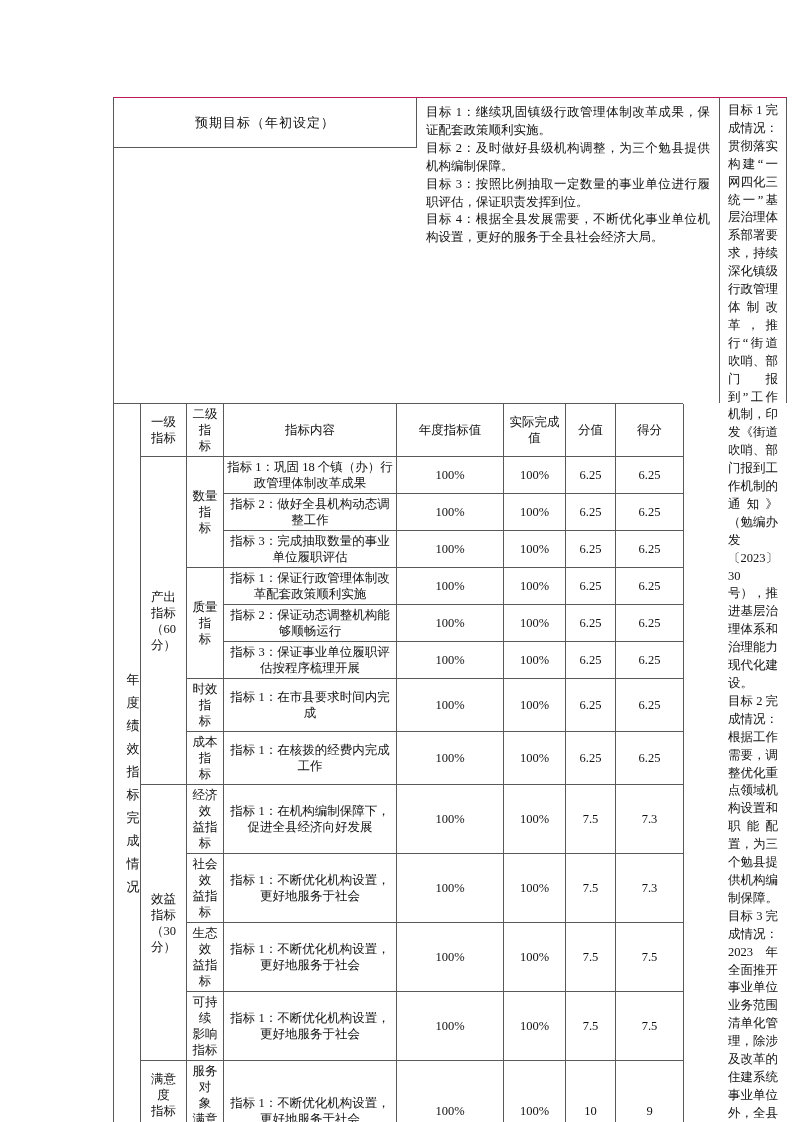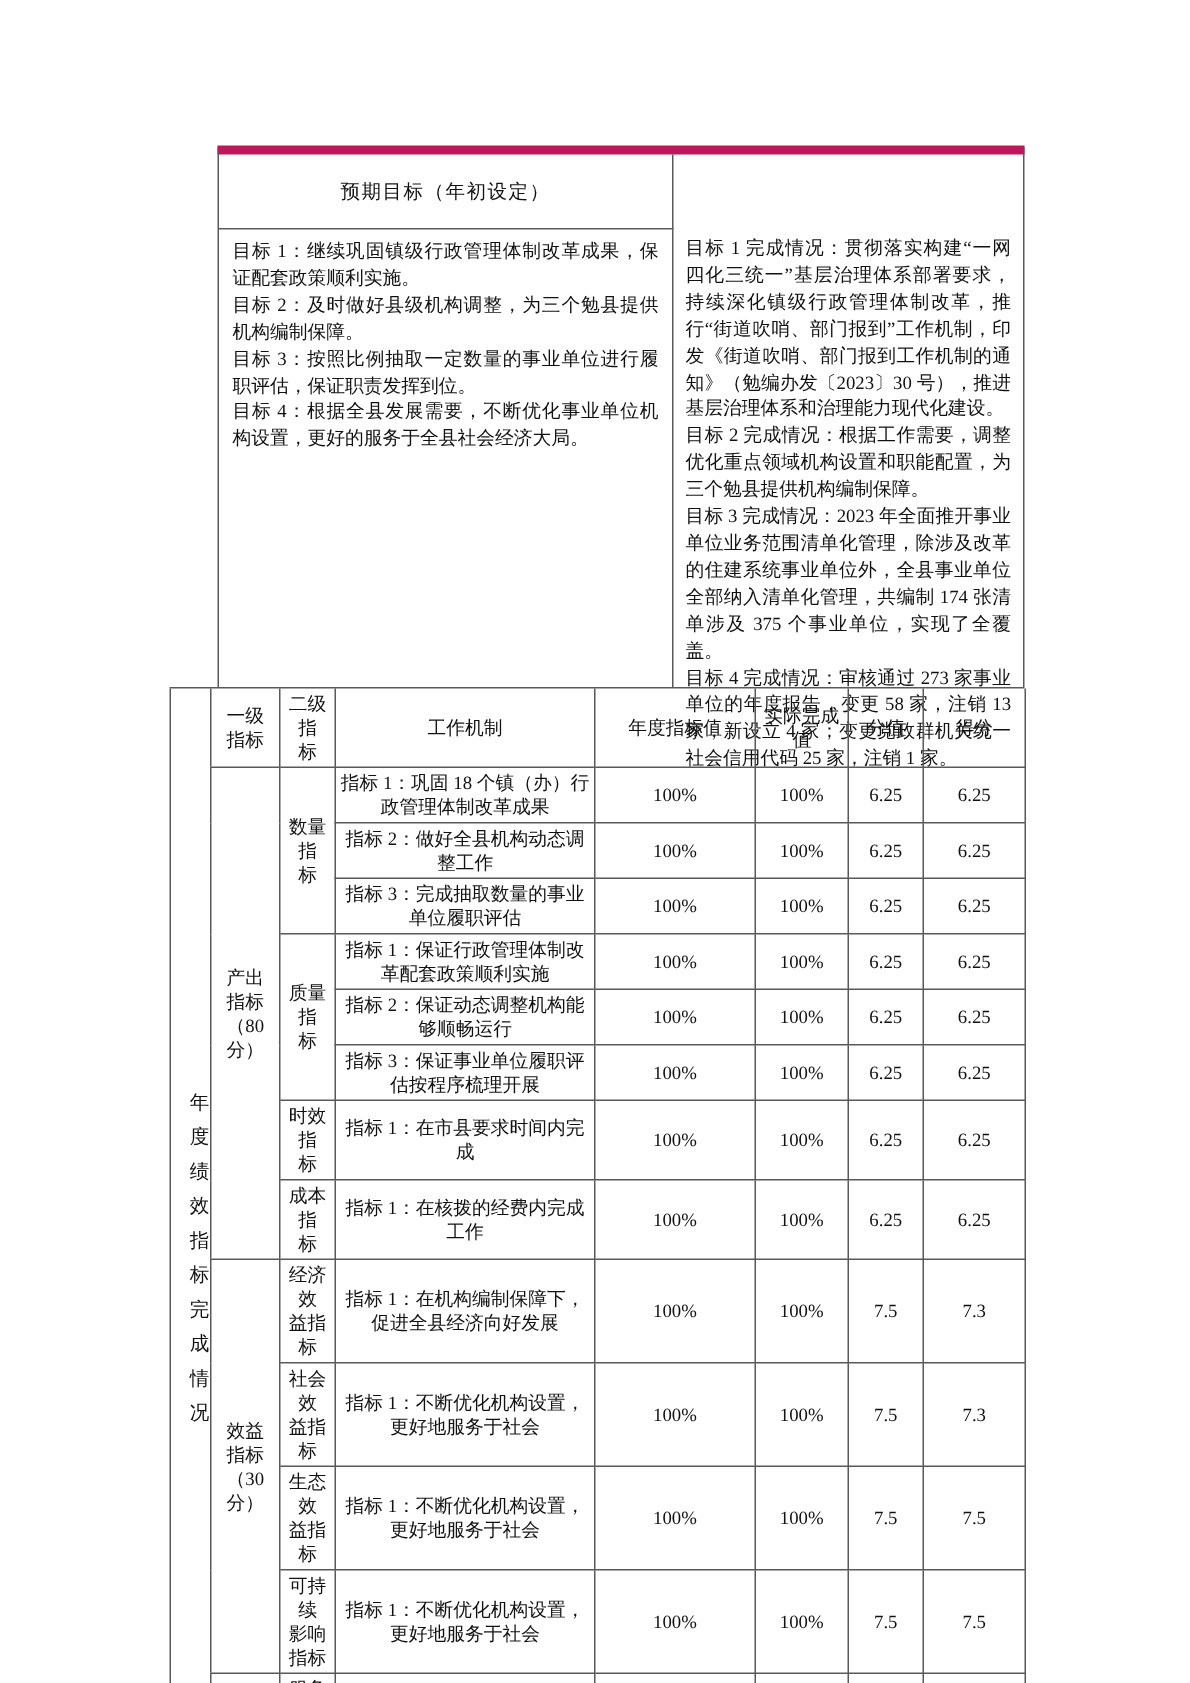--- a/index.html
+++ b/index.html
@@ -28,24 +28,24 @@
   .vlabel {
     width: 14px;
     word-break: break-all;
     text-align: center;
     font-size: 13px;
     line-height: 16px;
   }
   .vlabel-b { line-height: 23px; margin-left: 12px; }
   .section-a-inner {
     flex: 1;
-    border-top: 6px solid #be185d;
+    border-top: 1px solid #be185d;
     border-left: 1px solid #595959;
     border-right: 1px solid #595959;
-    display: flex; flex-direction: column; margin-left: 32px;
+    display: flex; flex-direction: row;
   }
   .a-head { display: flex; height: 50px; }
   .a-head-cell {
     display: flex; align-items: center; justify-content: center;
     border-bottom: 1px solid #595959;
     font-size: 13px;
     letter-spacing: 1px;
   }
   .a-head-left { width: 303px; border-right: 1px solid #595959; }
   .a-head-right { flex: 1; }
@@ -133,31 +133,31 @@
           <col style="width:62px">
           <col style="width:50px">
           <col style="width:68px">
       </colgroup>
       <tbody>
           <tr class="hrow">
         <th class="pre">一级
 指标</th>
         <th class="pre">二级指
 标</th>
-        <th>工作机制</th>
+        <th>指标内容</th>
         <th>年度指标值</th>
         <th class="pre">实际完成
 值</th>
         <th>分值</th>
         <th>得分</th>
       </tr>
       <tr class="rrow">
         <td rowspan="8" class="pre">产出
 指标
-（80
+（60
 分）</td>
         <td rowspan="3" class="pre">数量指
 标</td>
         <td class="content">指标 1：巩固 18 个镇（办）行政管理体制改革成果</td>
         <td>100%</td>
         <td>100%</td>
         <td>6.25</td>
         <td>6.25</td>
       </tr>
       <tr class="rrow">

